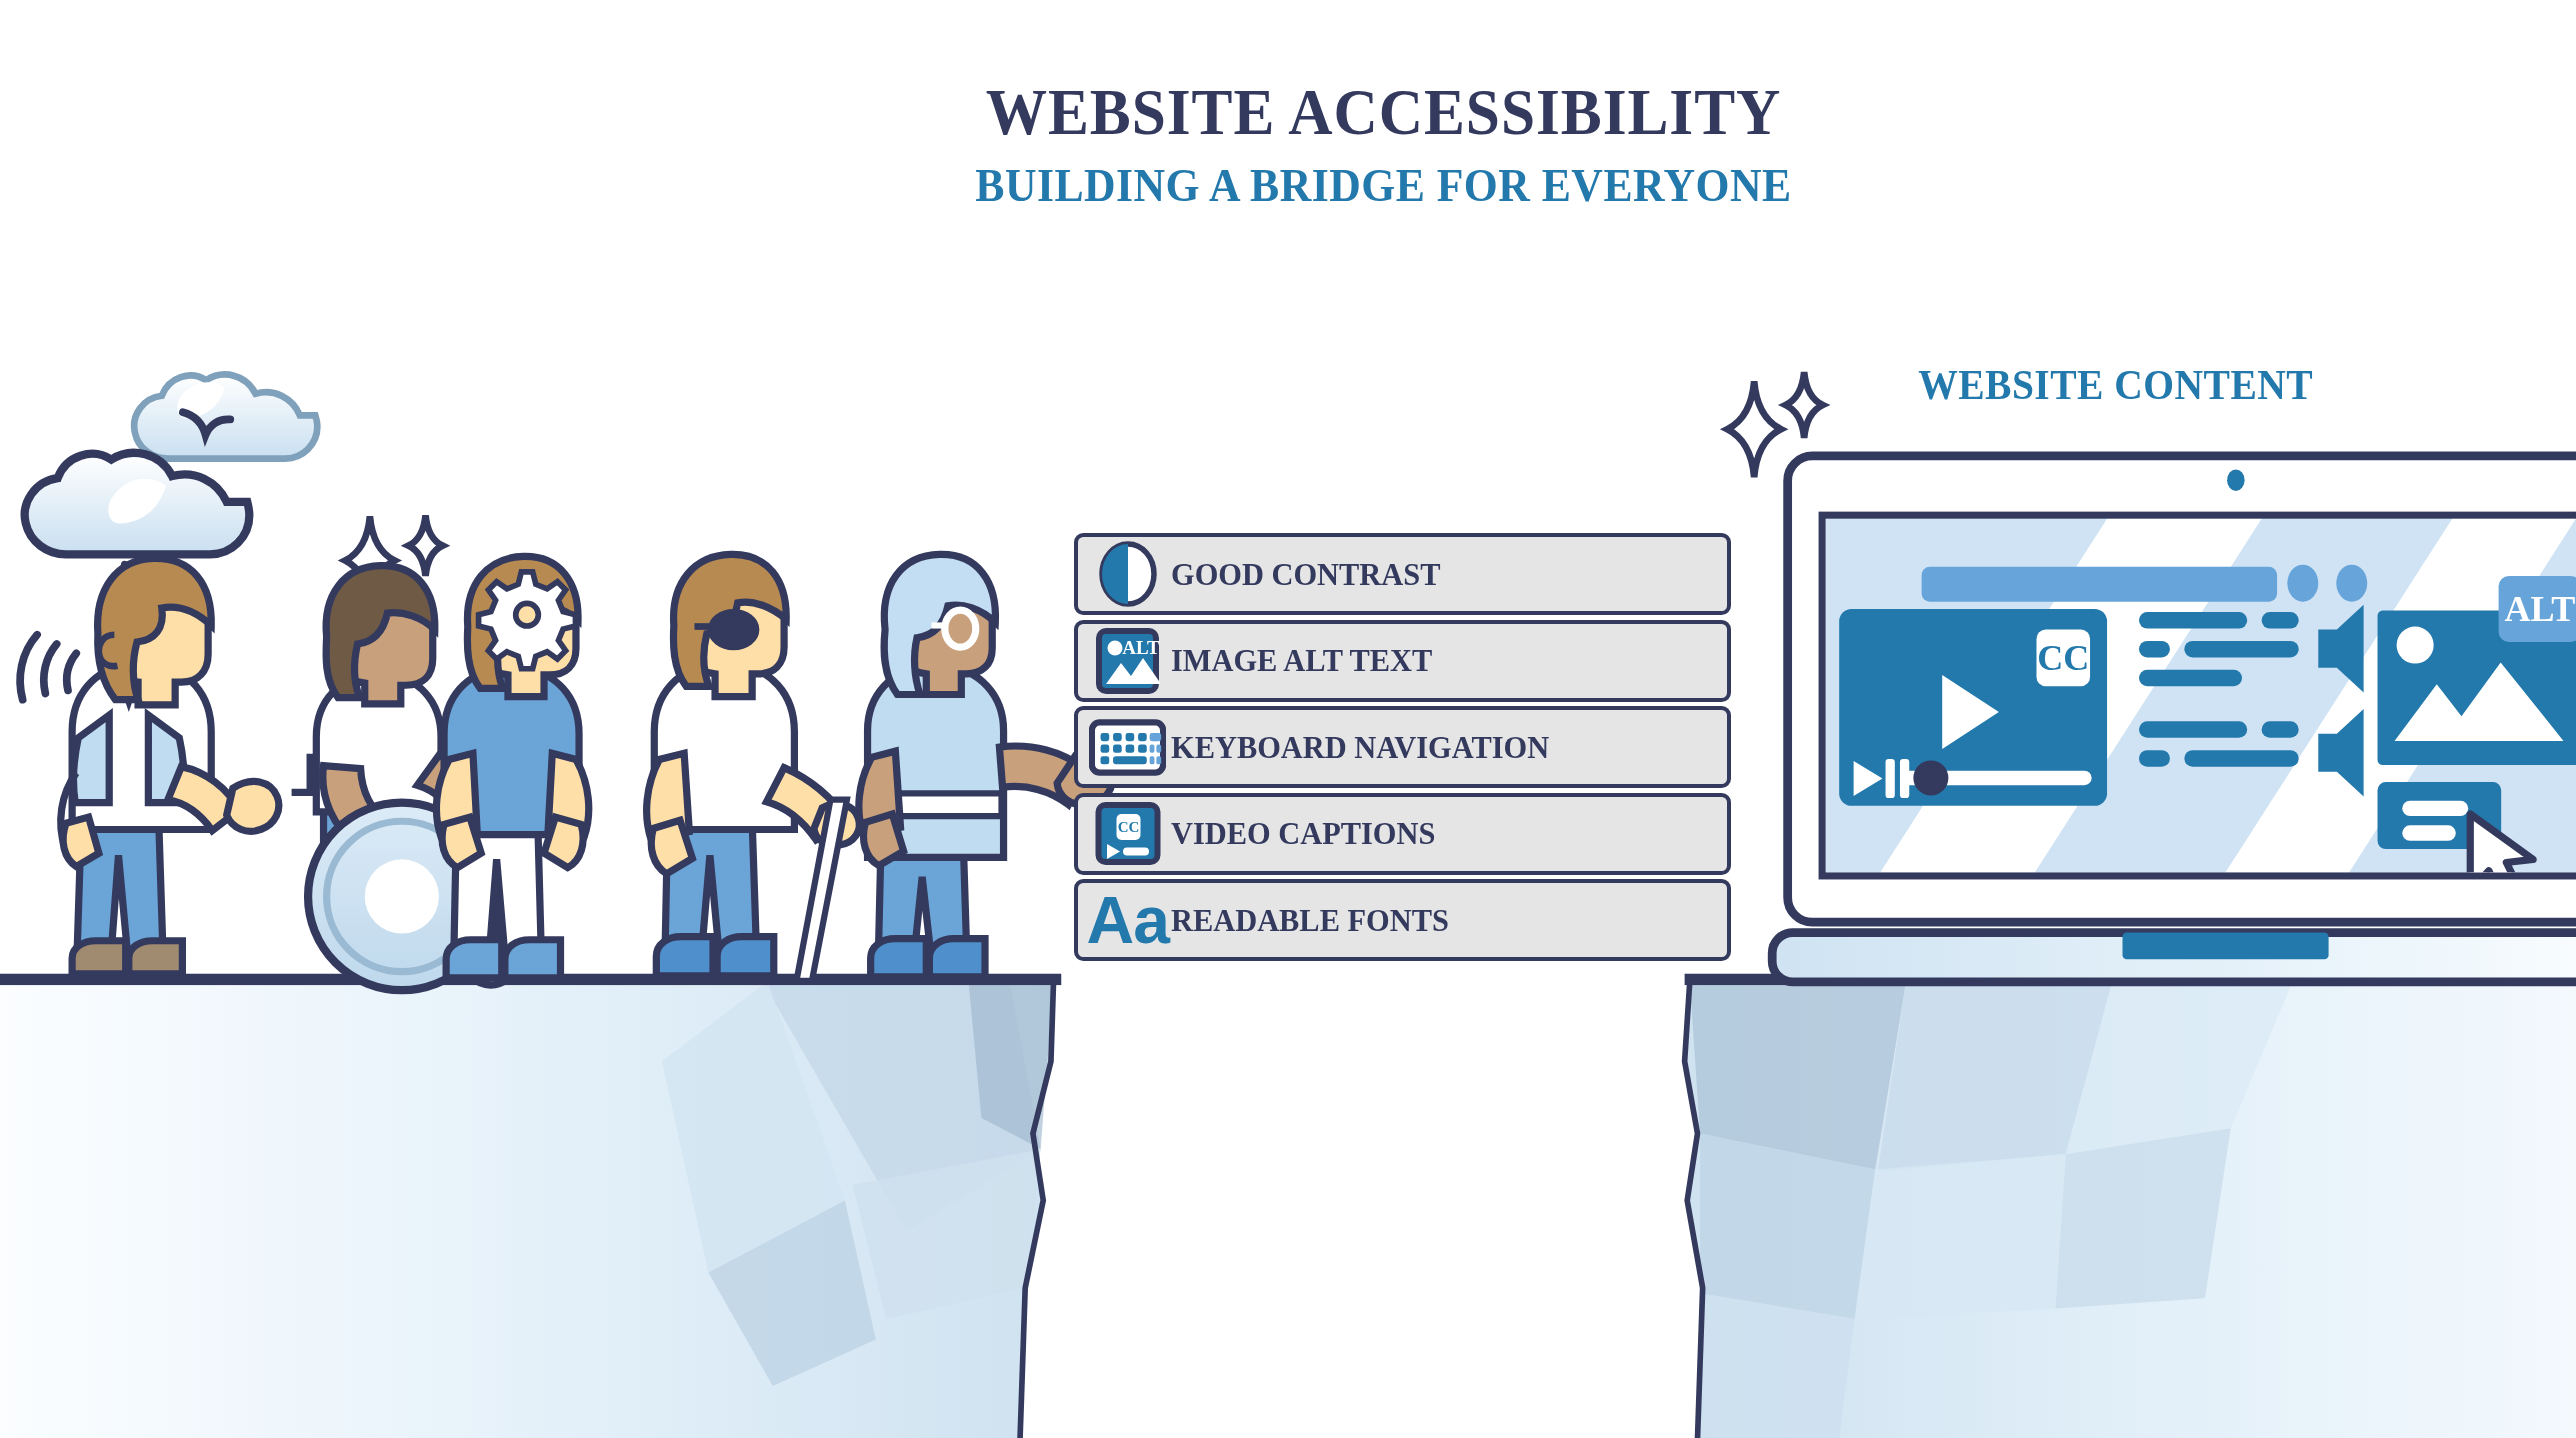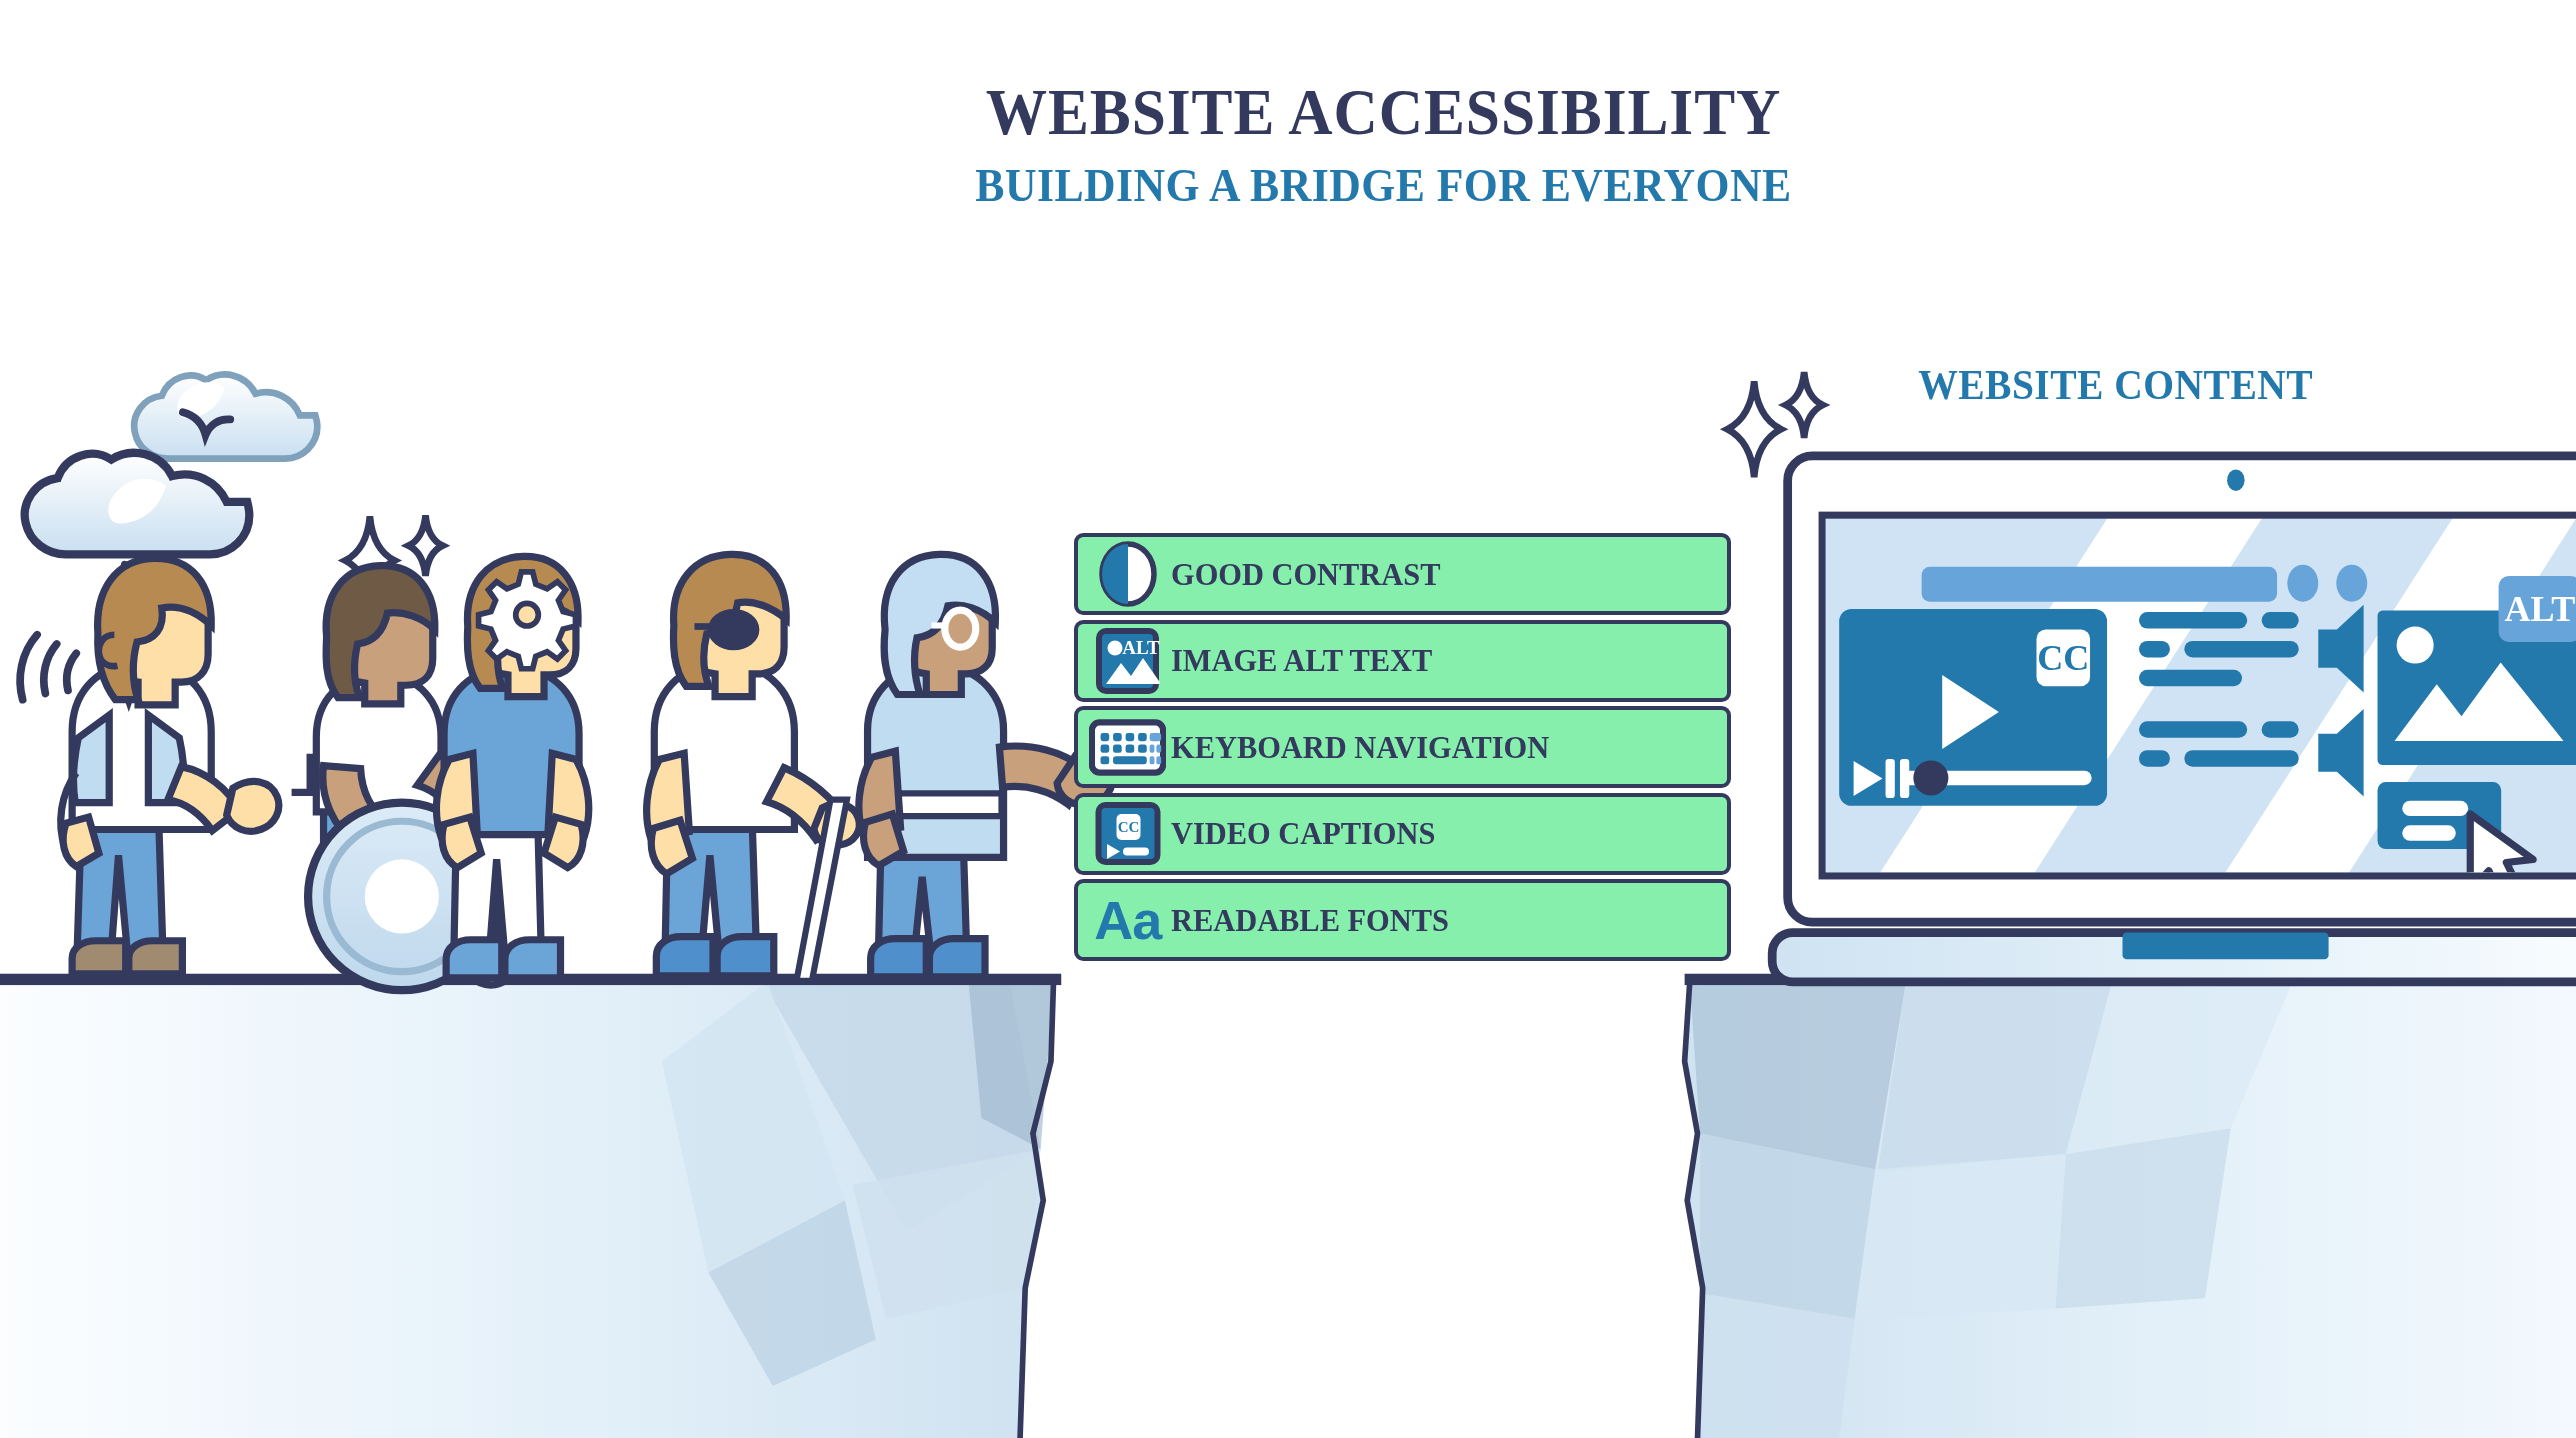--- a/index.html
+++ b/index.html
@@ -30,41 +30,41 @@
     font-family:"Liberation Serif", serif;
     font-weight:700;font-size:43px;letter-spacing:0.5px;color:#2379ac;
     transform:scaleX(0.92);
   }
 
   
   .cards{position:absolute;left:1074px;top:533px;width:657px;}
   .card{
     position:relative;
     height:82px;margin-bottom:4.6px;
-    background:#86efac;
+    background:#e5e5e5;
     border:4.6px solid #343a5e;
     border-radius:9.3px;
     display:flex;align-items:center;
     box-sizing:border-box;
   }
   .card:last-child{margin-bottom:0;}
   .card-icon{
     width:77px;min-width:77px;height:66px;
     margin-left:11.3px;margin-right:5.2px;
     display:flex;align-items:center;justify-content:center;
   }
   .card-label{
     font-family:"Liberation Serif", serif;
     font-weight:700;font-size:32px;letter-spacing:0px;
     color:#343a5e;white-space:nowrap;
     transform:scaleX(0.95);transform-origin:left center;
   }
   .aa-glyph{
     font-family:"Liberation Sans", sans-serif;
-    font-weight:700;font-size:54px;color:#2379ac;
+    font-weight:700;font-size:66px;color:#2379ac;
     line-height:1;letter-spacing:-1px;
   }
 </style>
 </head>
 <body>
 
 <div class="stage">
 
   <svg class="scene" viewBox="0 0 5371 2793">
     <defs>

